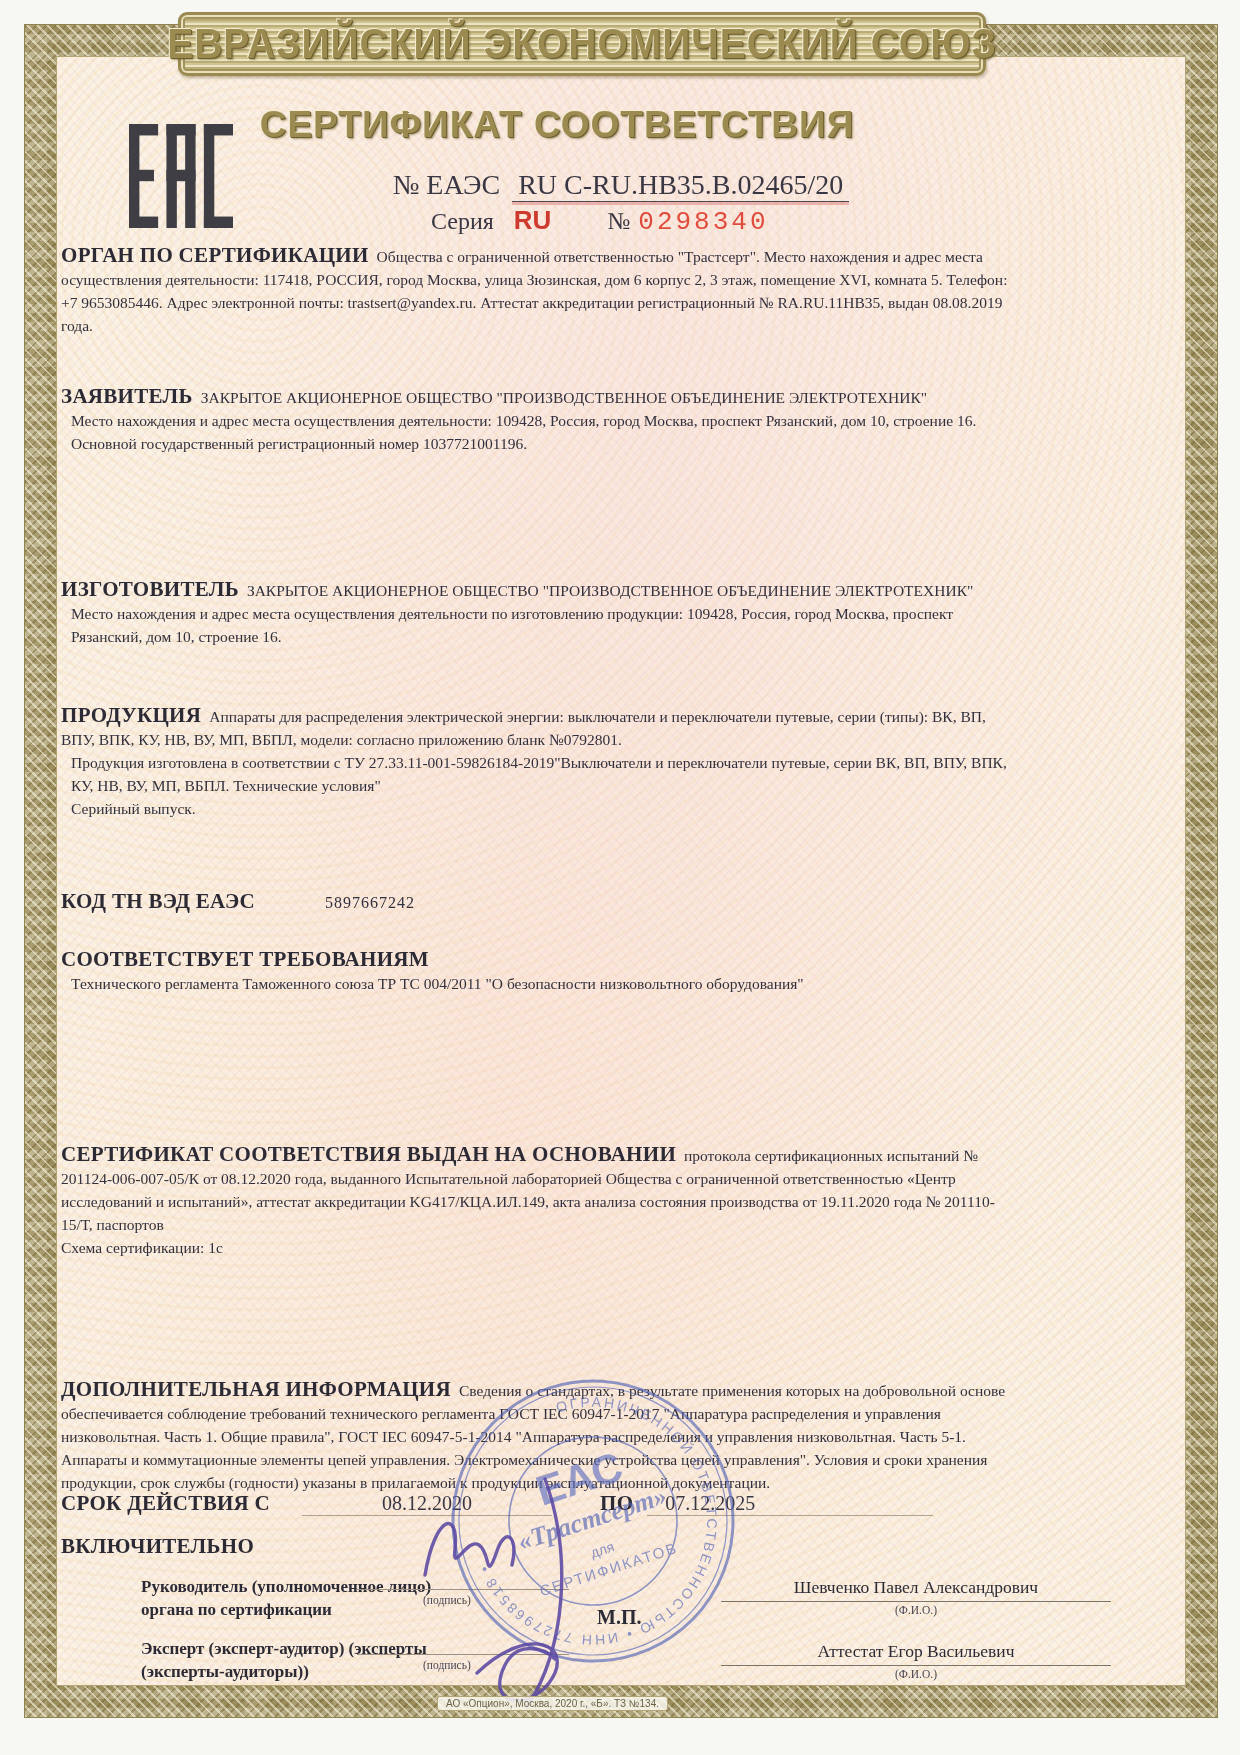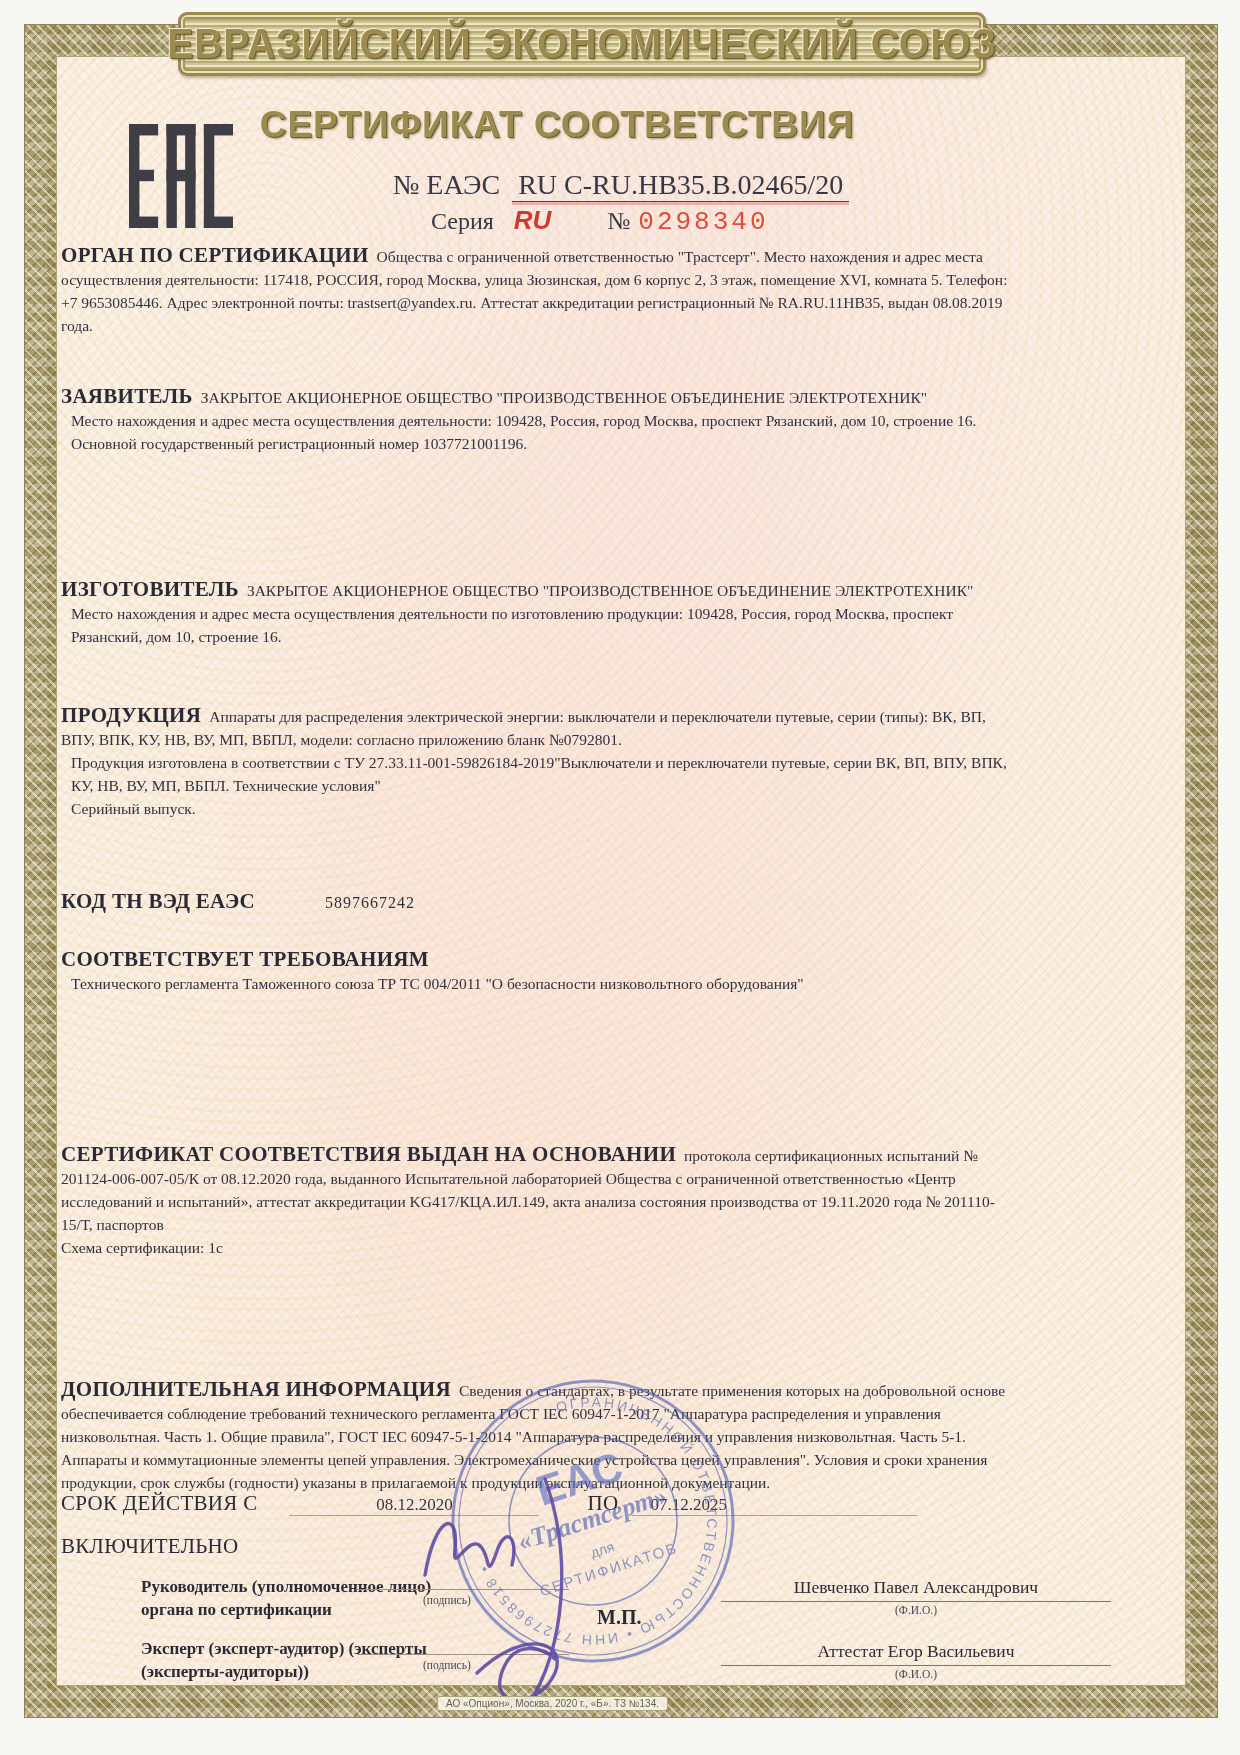--- a/index.html
+++ b/index.html
@@ -49,40 +49,40 @@
   .title{
     position:absolute;left:170px;top:47px;width:660px;text-align:center;
     font-size:37px;letter-spacing:1px;white-space:nowrap;
   }
 
   
   .numline{position:absolute;left:0;top:112px;width:100%;text-align:center;font-size:28px;color:#3a3744;}
   .numlabel{margin-right:12px;}
   .numvalue{border-bottom:1.5px solid #4a4652;box-shadow:0 3px 0 rgba(205,80,80,.35);padding:0 6px 1px 6px;}
   .seriesline{position:absolute;left:374px;top:148px;font-size:24px;color:#3a3744;white-space:nowrap;}
-  .red{color:#cf3a2e;font-style:italic;}
+  .red{color:#cf3a2e;}
   .seriesvalue{font-family:"Liberation Sans",sans-serif;font-weight:bold;font-size:26px;margin-left:20px;}
   .blanklabel{margin-left:56px;}
   .blanknum{font-family:"Liberation Mono",monospace;font-size:26px;letter-spacing:3px;margin-left:8px;color:#e04b3c;}
 
   
   .eac-logo{position:absolute;left:72px;top:60px;}
 
   
   .sec{position:absolute;left:4px;width:952px;font-size:15.5px;line-height:23px;}
   .sec p{margin:0;}
   .h{font-size:21px;font-weight:bold;letter-spacing:.3px;color:#2c2a35;padding-right:8px;}
   .lines div{padding-left:10px;}
   .indent{padding-left:10px;}
   .codeval{font-size:16px;margin-left:62px;letter-spacing:1px;}
 
   
   .validity{position:absolute;left:4px;top:1434px;width:960px;display:flex;align-items:baseline;}
-  .h2{font-size:21px;font-weight:normal;letter-spacing:.3px;color:#2c2a35;white-space:nowrap;}
-  .dateline{display:inline-block;border-bottom:1px solid #b0a190;font-size:17px;color:#3a3744;font-family:Liberation Serif, serif;}
+  .h2{font-size:21px;font-weight:bold;letter-spacing:.3px;color:#2c2a35;white-space:nowrap;}
+  .dateline{display:inline-block;border-bottom:1px solid #b0a190;font-size:20px;color:#3a3744;font-family:Liberation Serif, serif;}
   .dl1{width:250px;text-align:center;margin-left:32px;}
   .po{margin-left:48px;}
   .dl2{width:268px;text-align:left;padding-left:18px;margin-left:14px;}
   .incl{position:absolute;left:4px;top:1477px;}
 
   
   .siglabel{position:absolute;font-size:17px;font-weight:bold;line-height:1.38;color:#2c2a35;width:316px;}
   .sigline{position:absolute;border-bottom:1px solid #9d9184;height:0;}
   .caption{position:absolute;font-size:11.5px;color:#4a4752;}
   .mp{position:absolute;left:540px;top:1549px;font-size:20px;font-weight:bold;color:#2c2a35;}

